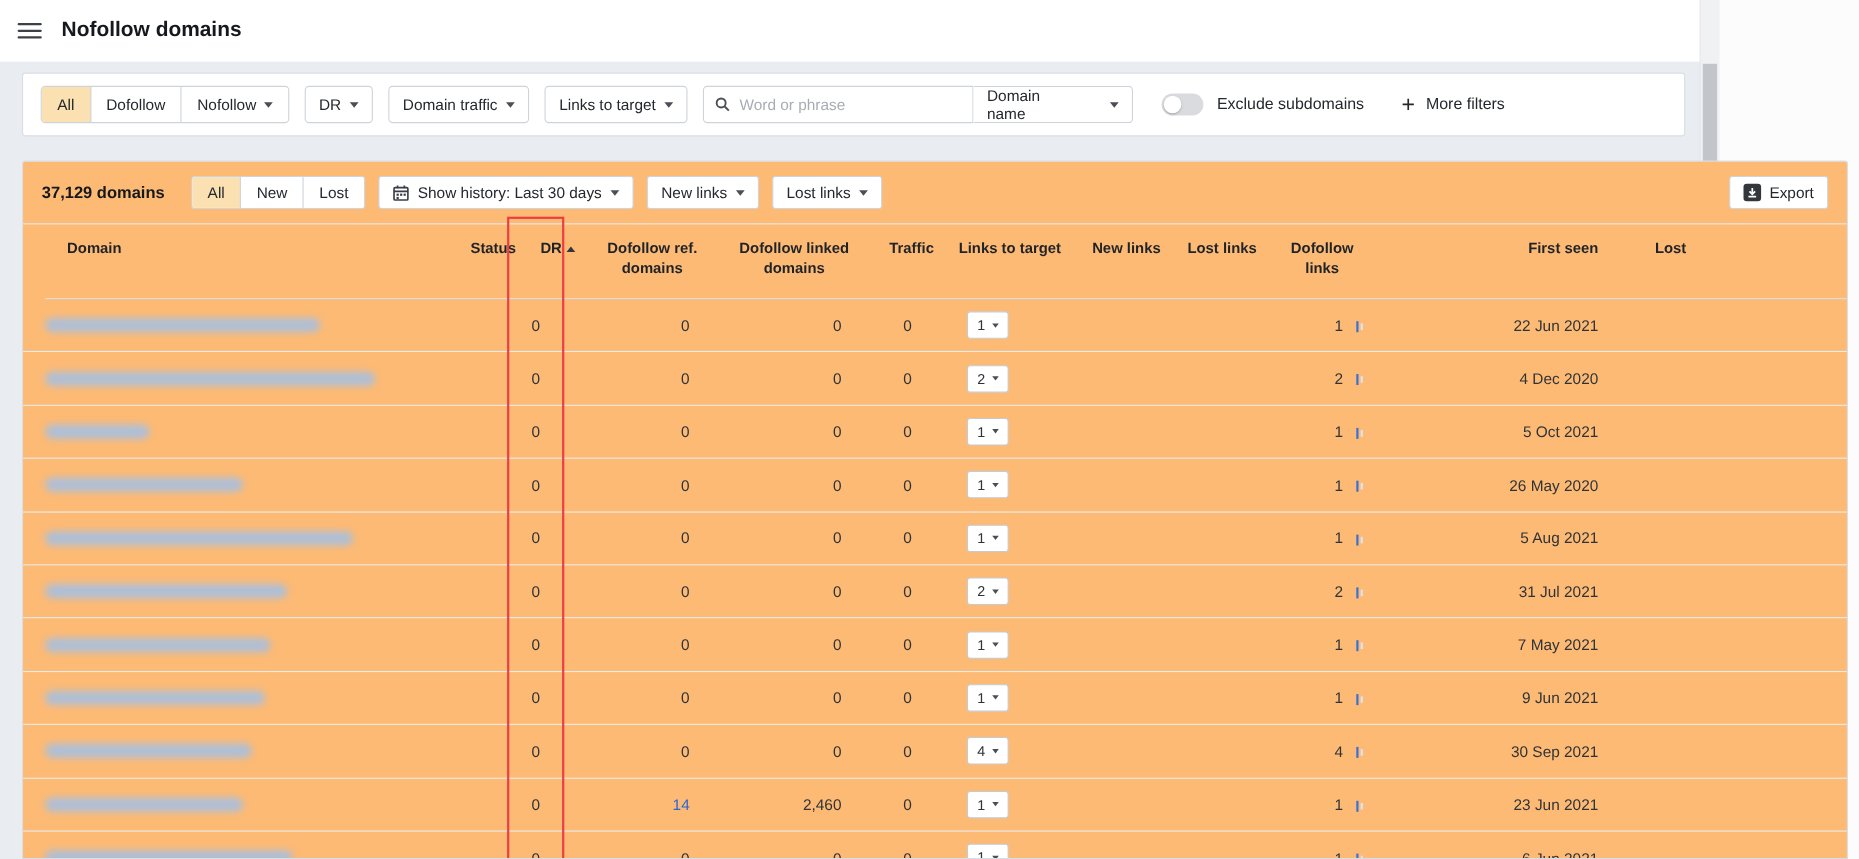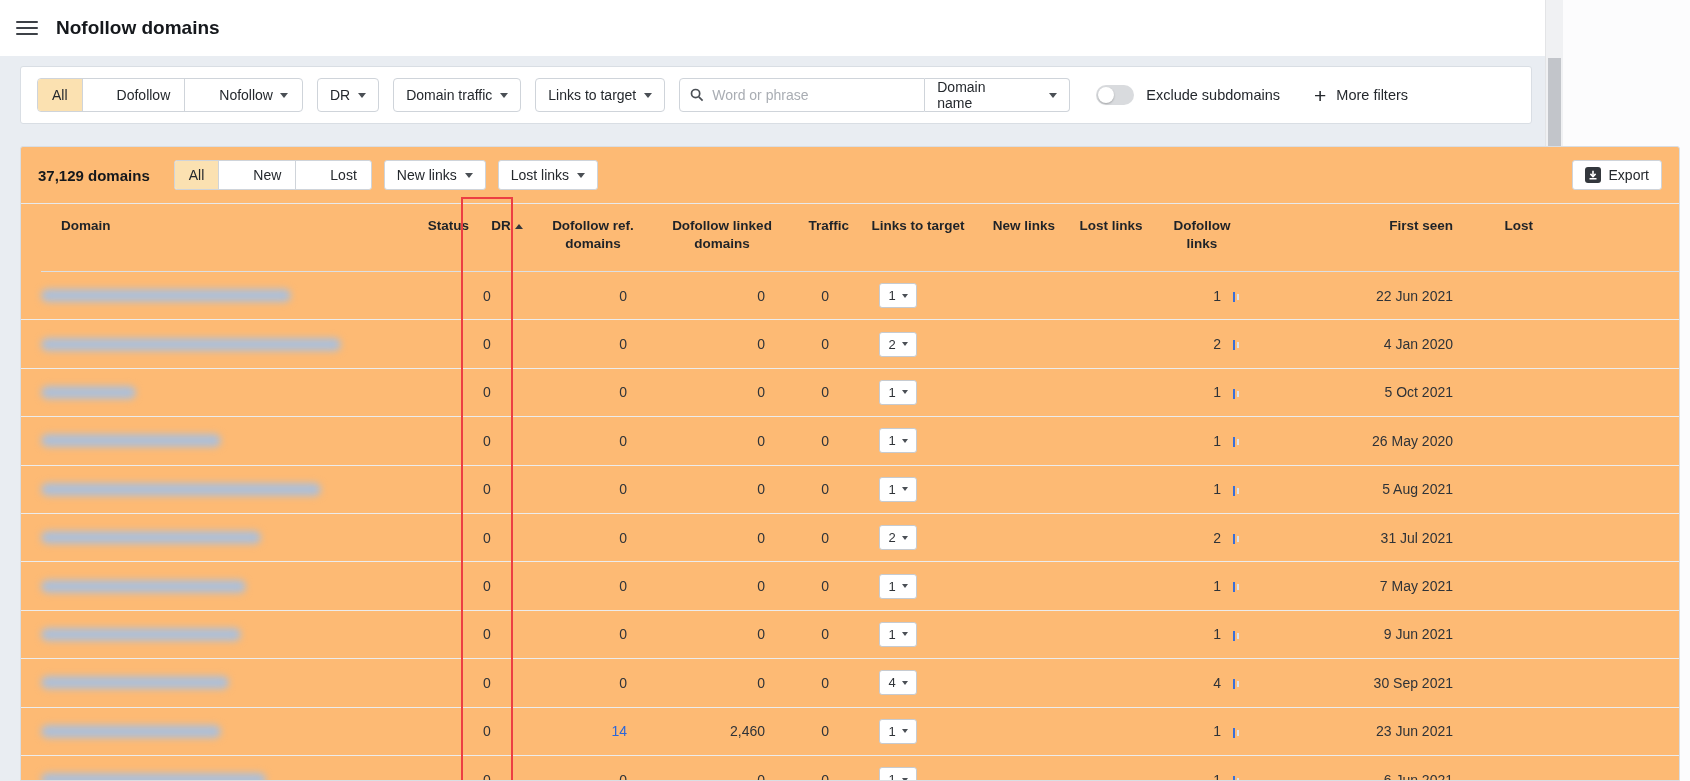--- a/index.html
+++ b/index.html
@@ -28,21 +28,21 @@
   .main-card {
     position:absolute; left:20px; top:146px; width:1660px; height:635px;
     background:#fdba74; border:1px solid #d9dee4; border-radius:3px 3px 0 0;
     overflow:hidden;
   }
 
   
   .btn, .seg-group {
     display:inline-flex; align-items:center; background:#fff;
     border:1px solid #cfd4da; border-radius:4px; height:34px;
-    font-size:14px; color:#24282d; cursor:pointer;gap:20px;
+    font-size:14px; color:#24282d; cursor:pointer;
   }
   .btn { padding:0 12px; gap:8px; }
   .seg-group { overflow:hidden; padding:0; }
   .seg {
     height:100%; display:inline-flex; align-items:center; padding:0 14px;
     border-right:1px solid #cfd4da; cursor:pointer; gap:7px;
   }
   .seg:last-child { border-right:none; }
   .seg.selected { background:#fbe1b1; }
   .caret {
@@ -232,20 +232,36 @@
           <span>All</span>
         </div>
         <div class="seg">
           <span>New</span>
         </div>
         <div class="seg">
           <span>Lost</span>
         </div>
       </div>
 
+    <div class="btn ml12">
+      <span>
+        <svg width="15" height="15" viewBox="0 0 15 15">
+          <rect x="1.2" y="2.6" width="12.6" height="11.2" rx="1" fill="none" stroke="#3a3f45" stroke-width="1.5"></rect>
+          <line x1="1.2" y1="6" x2="13.8" y2="6" stroke="#3a3f45" stroke-width="1.5"></line>
+          <line x1="4.4" y1="0.6" x2="4.4" y2="3.2" stroke="#3a3f45" stroke-width="1.5"></line>
+          <line x1="10.6" y1="0.6" x2="10.6" y2="3.2" stroke="#3a3f45" stroke-width="1.5"></line>
+          <rect x="3.5" y="8" width="2" height="2" fill="#3a3f45"></rect>
+          <rect x="6.7" y="8" width="2" height="2" fill="#3a3f45"></rect>
+          <rect x="9.9" y="8" width="2" height="2" fill="#3a3f45"></rect>
+          <rect x="3.5" y="11" width="2" height="2" fill="#3a3f45"></rect>
+        </svg>
+      </span>
+      <span>Show history: Last 30 days</span>
+      <span class="caret"></span>
+    </div>
 
     <div class="btn ml12">
       <span>New links</span>
       <span class="caret"></span>
     </div>
 
     <div class="btn ml12">
       <span>Lost links</span>
       <span class="caret"></span>
     </div>
@@ -322,21 +338,21 @@
         <div class="cell c-linked">0</div>
         <div class="cell c-traffic">0</div>
         <div class="cell c-ltt"><span class="row-select">
             <span>2</span>
             <span class="caret"></span>
           </span></div>
         <div class="cell c-new"></div>
         <div class="cell c-lostl"></div>
         <div class="cell c-dfl">2</div>
         <div class="cell c-tick"><span class="tick-blue"></span><span class="tick-gray"></span></div>
-        <div class="cell c-first">4 Jan 2020</div>
+        <div class="cell c-first">4 Dec 2020</div>
         <div class="cell c-lost"></div>
       </div>
       <div class="tr">
         <div class="cell c-domain">
           <div class="blur-blob" style="width: 95px;"></div>
         </div>
         <div class="cell c-status"></div>
         <div class="cell c-dr">0</div>
         <div class="cell c-ref"><span>0</span></div>
         <div class="cell c-linked">0</div>

